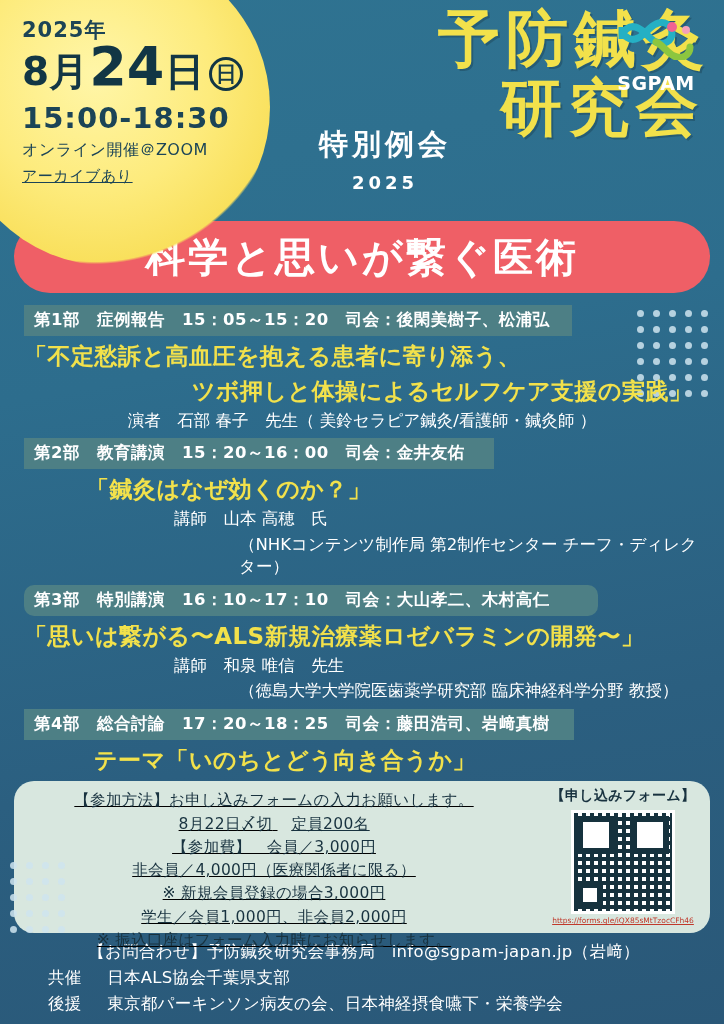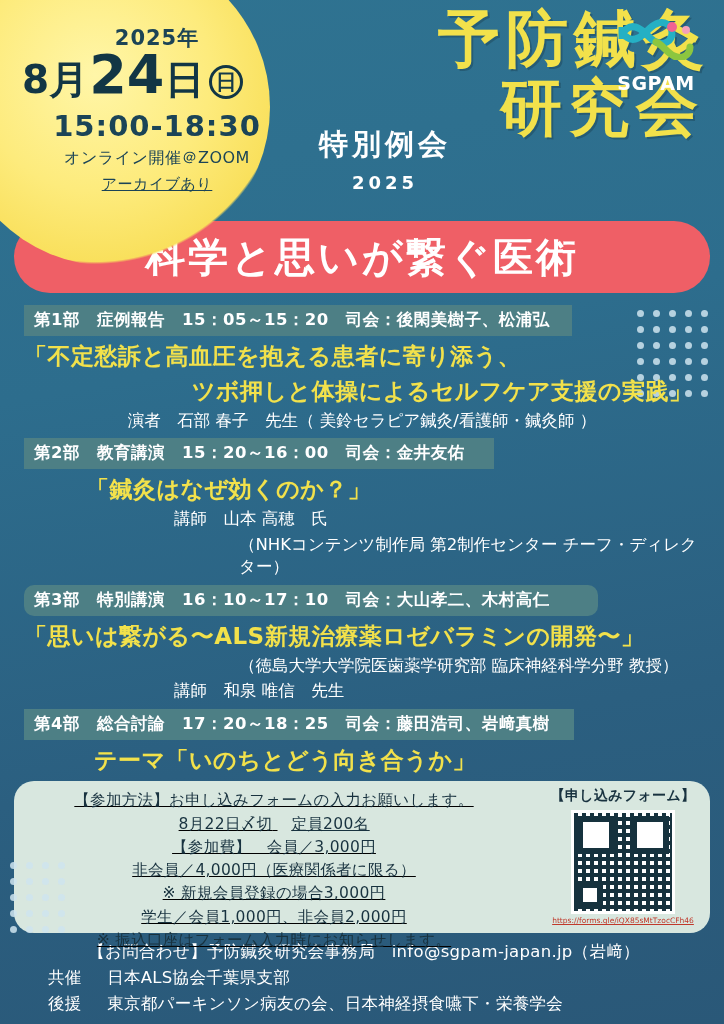--- a/index.html
+++ b/index.html
@@ -20,24 +20,24 @@
   .header { position: relative; height: 215px; }
 
   .sun {
     position: absolute;
     left: -48px; top: -52px;
     width: 318px; height: 318px;
     border-radius: 50%;
     background: radial-gradient(circle at 45% 40%, #fff6a8 0%, #fdeb7c 45%, #f9e05c 72%, rgba(249,224,92,0.0) 73%);
   }
   .datebox {
-    position: absolute; left: 22px; top: 24px;
+    position: absolute; left: 22px; top: 16px;
     width: 270px;
     color: #143a4a;
-    text-align: center;
+    text-align: left;
   }
   .d-year { font-size: 21px; letter-spacing: 1px; color: #1c4456; font-weight: 700; }
   .d-main {
     display: flex; align-items: baseline; gap: 1px;
     margin-top: -4px;
   }
   .d-m { font-size: 39px; font-weight: 700; color: #123645; }
   .d-num { font-size: 54px; font-weight: 700; color: #123645; line-height: 1; }
   .d-d { font-size: 39px; font-weight: 700; color: #123645; }
   .d-wrap {
@@ -294,22 +294,22 @@
     <div class="sec">
       <div class="sec-head w2">第2部　教育講演　15：20～16：00　司会：金井友佑</div>
       <div class="line-y ind1">「鍼灸はなぜ効くのか？」</div>
       <div class="line-w ind">講師　山本 高穂　氏</div>
       <div class="line-w ind-b">（NHKコンテンツ制作局 第2制作センター チーフ・ディレクター）</div>
     </div>
 
     <div class="sec">
       <div class="sec-head w3">第3部　特別講演　16：10～17：10　司会：大山孝二、木村高仁</div>
       <div class="line-y">「思いは繋がる〜ALS新規治療薬ロゼバラミンの開発〜」</div>
+      <div class="line-w ind">講師　和泉 唯信　先生</div>
       <div class="line-w ind-b">（徳島大学大学院医歯薬学研究部 臨床神経科学分野 教授）</div>
-      <div class="line-w ind">講師　和泉 唯信　先生</div>
     </div>
 
     <div class="sec">
       <div class="sec-head w4">第4部　総合討論　17：20～18：25　司会：藤田浩司、岩﨑真樹</div>
       <div class="line-y ind3">テーマ「いのちとどう向き合うか」</div>
     </div>
   </div>
 
   <div class="infobox">
     <div class="info-left">

